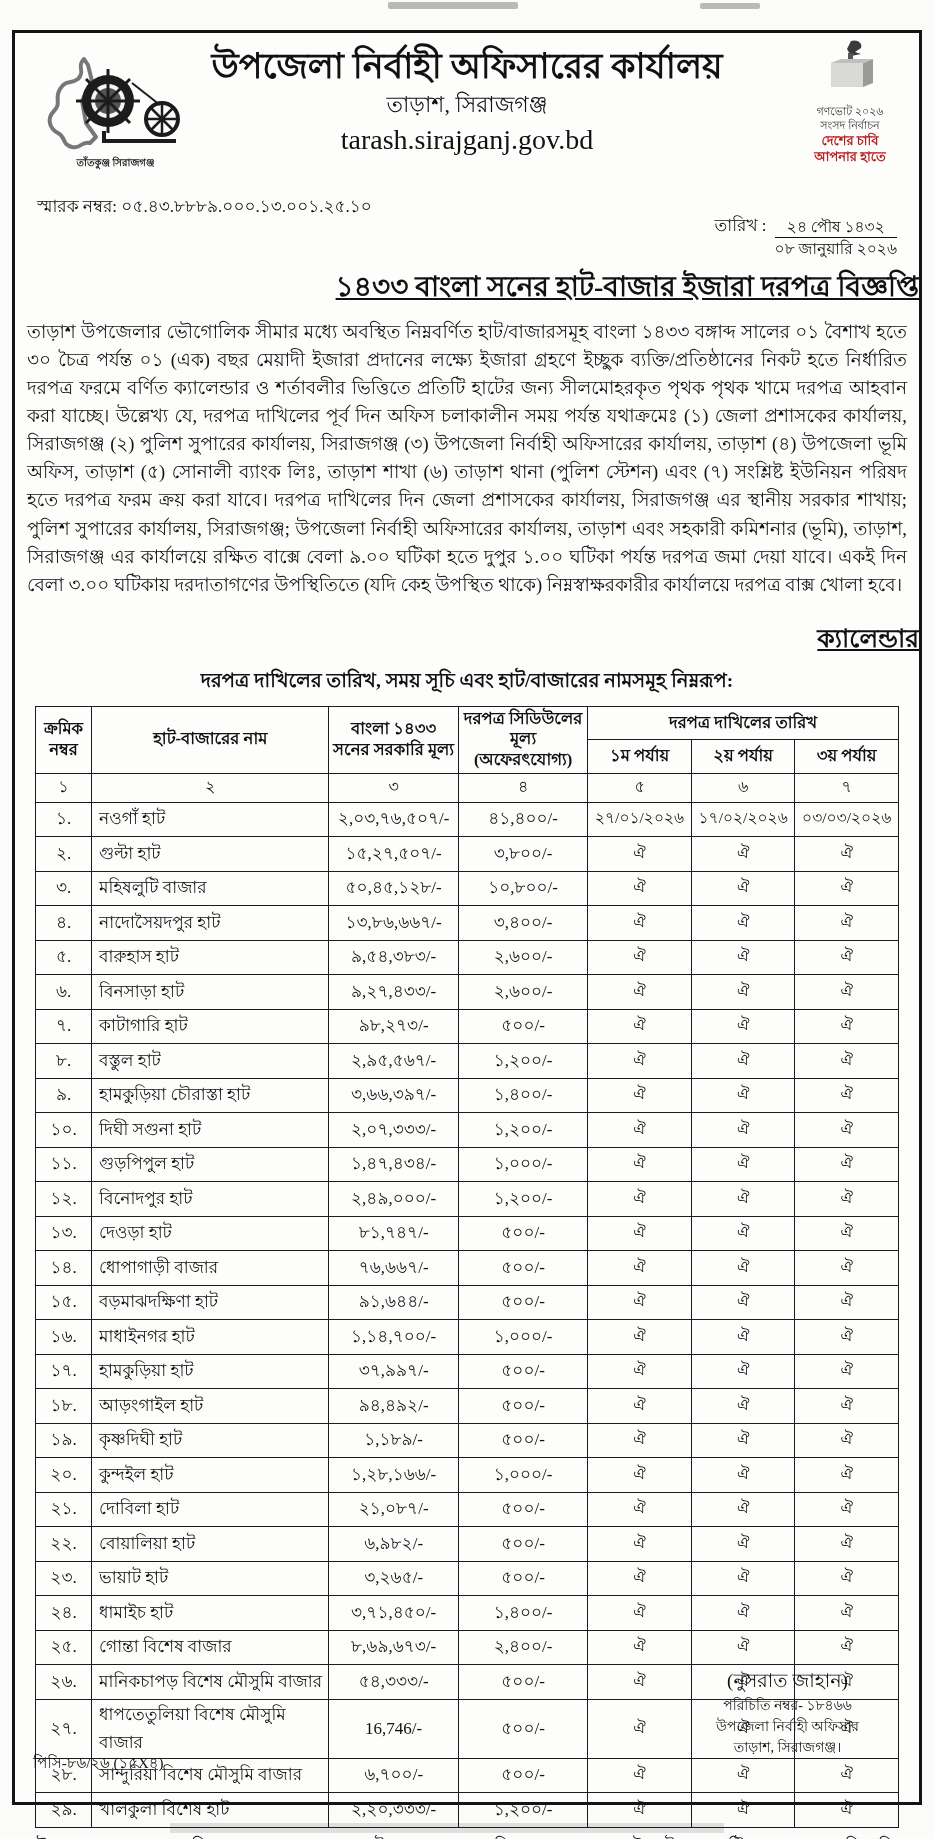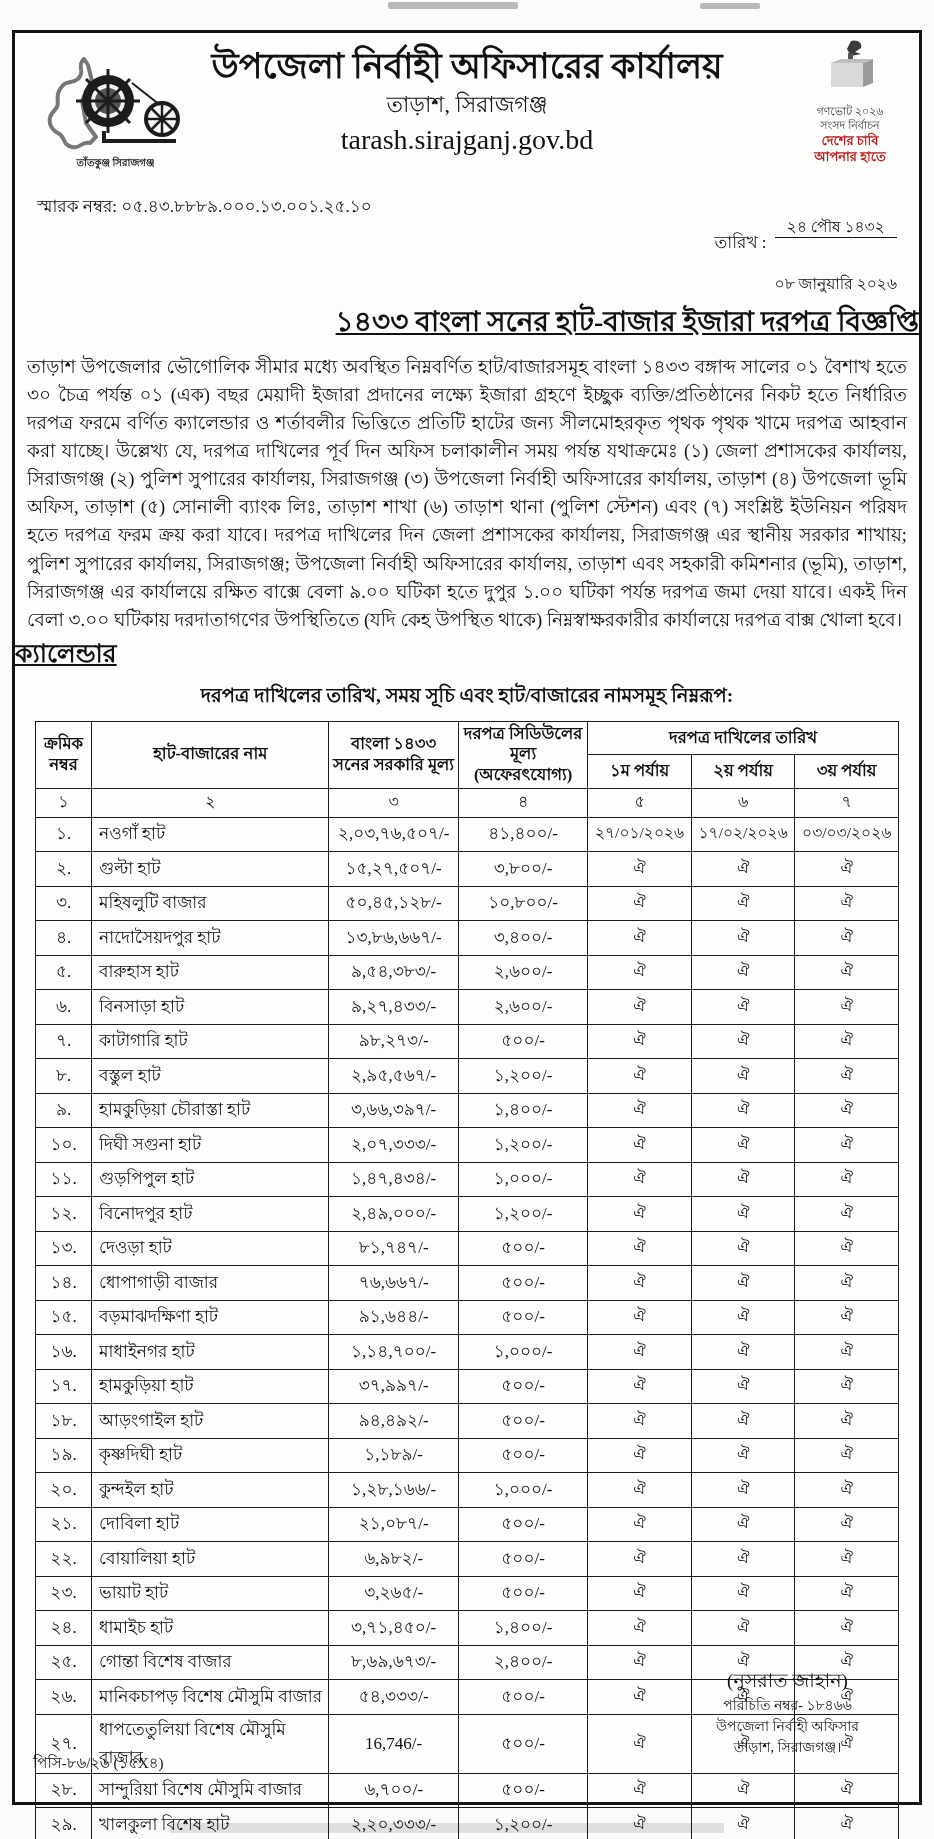--- a/index.html
+++ b/index.html
@@ -24,26 +24,26 @@
   .logo-left { position:absolute; left:18px; top:14px; width:165px; text-align:center; }
   .logo-left .cap { font-size:10px; font-weight:bold; color:#222; margin-top:-6px; }
   .logo-right { position:absolute; right:10px; top:0; width:118px; text-align:center; }
   .logo-right .ln { font-size:11px; line-height:1.25; color:#333; }
   .logo-right .ln.strong { font-weight:bold; font-size:13px; color:#b91c1c; }
   
   .memo { display:flex; justify-content:space-between; align-items:flex-start; padding:4px 22px 0 22px; font-size:17px; }
   .memo-date { display:flex; gap:8px; align-items:center; }
   .date-stack { text-align:center; font-size:15.5px; line-height:1.25; }
   .date-top { border-bottom:1.5px solid #111; padding:0 4px 1px 4px;margin-top:24px; }
-  .date-bot { padding-top:1px;margin-top:35px; }
+  .date-bot { padding-top:1px; }
   
   .title { text-align:right; font-size:28px; font-weight:bold; text-decoration:underline; margin:6px 0 6px 16px; }
   
   .bodytext { padding:0 12px; font-size:18.5px; line-height:1.52; text-align:justify; }
-  .cal-head { text-align:left; font-size:25px; font-weight:bold; text-decoration:underline; margin-top:0; }
+  .cal-head { text-align:right; font-size:25px; font-weight:bold; text-decoration:underline; margin-top:20px; }
   .cal-sub { text-align:center; font-size:19.5px; font-weight:bold; margin:4px 0 8px 0; }
   
   table { border-collapse:collapse; width:calc(100% - 40px); margin:0 20px; table-layout:fixed; }
   th,td { border:1.6px solid #1b1b1b; vertical-align:middle; }
   thead th { font-size:16.5px; font-weight:bold; text-align:center; padding:2px 2px; line-height:1.25; }
   .num-row td { text-align:center; font-size:16px; height:29px; }
   tbody td { font-size:17px; height:34.5px; text-align:center; padding:1px 3px; }
   tbody td.name { text-align:left; padding-left:7px; }
   tbody td.serial { text-align:center; }
   tbody td.phase { font-size:15.5px; }

